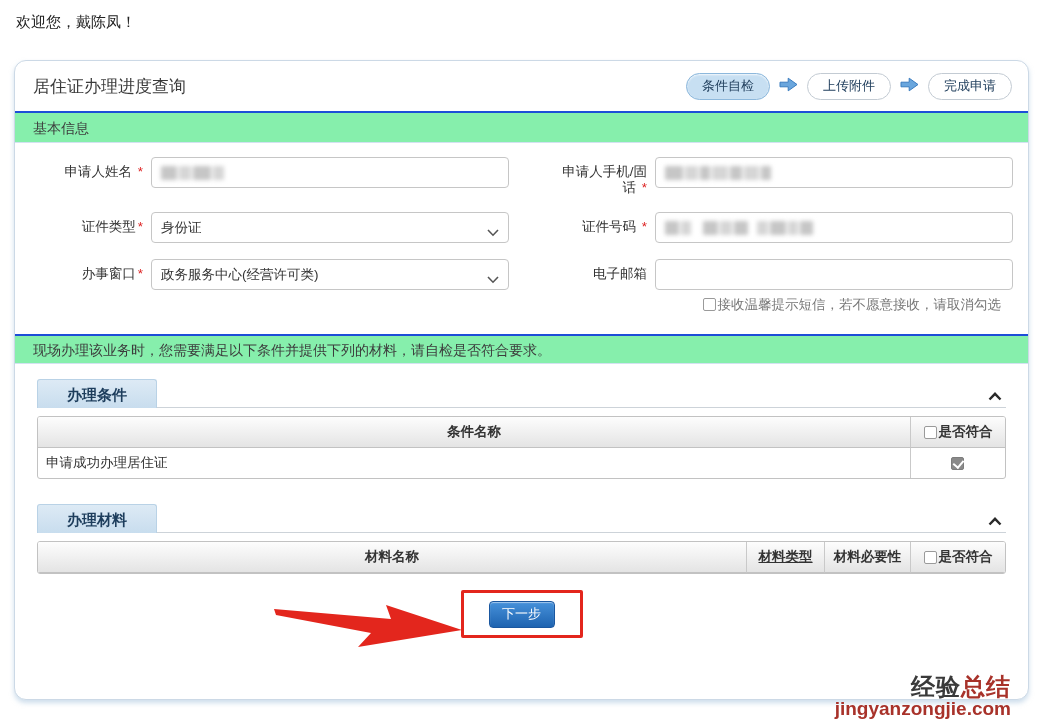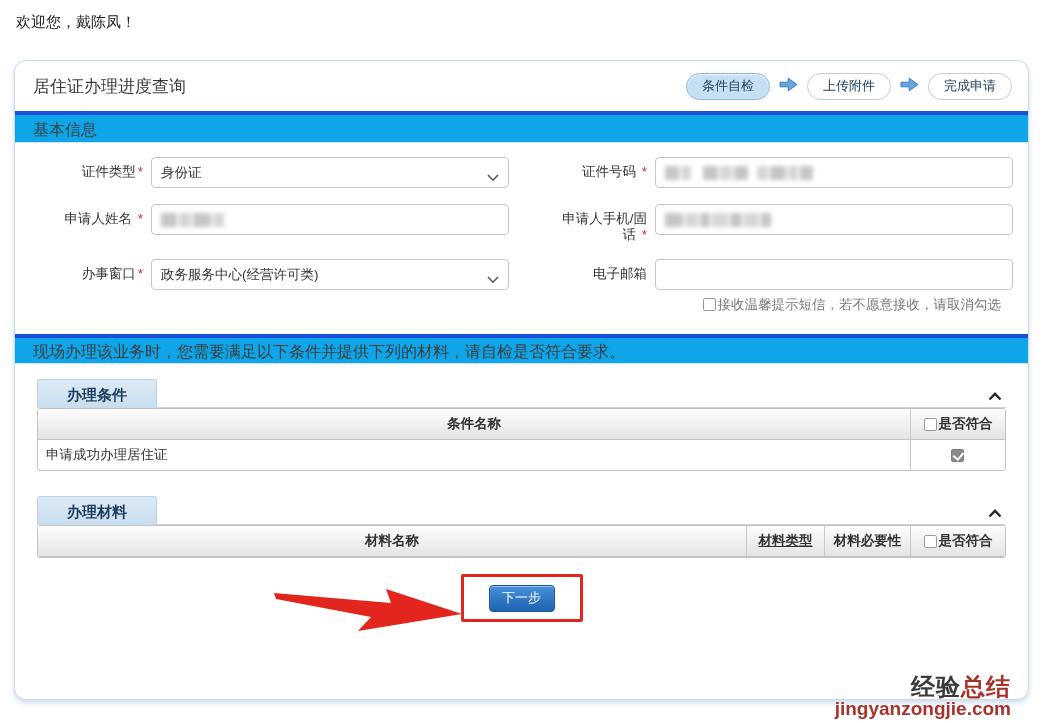--- a/index.html
+++ b/index.html
@@ -17,22 +17,22 @@
   .panel-header { height:50px; display:flex; align-items:center; justify-content:space-between;
     padding:0 16px 0 18px; }
   .panel-title { font-size:17px; color:#3a3a3a; }
   .steps { display:flex; align-items:center; gap:9px; }
   .pill { height:27px; padding:0 15px; border-radius:14px; display:flex; align-items:center;
     font-size:13px; color:#23415f; background:#fff; border:1px solid #c3cbd3; cursor:pointer; }
   .pill.active { background:#c7dff2; border-color:#8db8dc; box-shadow:inset 0 1px 2px rgba(255,255,255,.8);font-family:Liberation Mono, monospace; }
   .step-arrow { display:block; }
 
   
-  .bar { height:32px; line-height:30px; background:#0ea5e9; border-top:4px solid #1d4ed8;
-    border-bottom:1px solid #d3e2f1; padding-left:18px; font-size:16px; color:#3c3c3c; }
+  .bar { height:32px; line-height:30px; background:#86efac; border-top:2px solid #1d4ed8;
+    border-bottom:1px solid #d3e2f1; padding-left:18px; font-size:14px; color:#3c3c3c; }
 
   
   .form { padding:14px 6px 2px 4px; }
   .form-row { display:flex; align-items:flex-start; margin-bottom:16px; }
   .f-label { width:132px; text-align:right; padding:7px 8px 0 0; font-size:13.5px; color:#333; line-height:16px; }
   .f-label.right { width:146px; padding-left:42px; }
   .req { color:#d22; margin-left:2px; }
   .f-input { width:358px; height:31px; border:1px solid #c6c6c6; border-radius:4px; background:#fff;
     display:flex; align-items:center; padding:0 9px; position:relative; font-size:13.5px; color:#333; }
   .f-input.select { cursor:pointer; }
@@ -52,21 +52,21 @@
 
   
   .section { padding:0 22px; margin-top:14px; }
   .section-head { position:relative; border-bottom:1px solid #cdd3d9; height:30px; }
   .tab { position:absolute; left:0; bottom:-1px; width:120px; height:29px; text-align:center;
     line-height:29px; font-size:15px; font-weight:bold; color:#1d3d5c; cursor:pointer;
     background:linear-gradient(#ddeaf5,#c8ddee); border:1px solid #b9d2e6; border-bottom:none;
     border-radius:3px 3px 0 0; }
   .collapse-btn { position:absolute; right:4px; bottom:6px; cursor:pointer; line-height:0; }
 
-  .tbl { border:1px solid #c2c2c2; border-radius:3px; overflow:hidden;
+  .tbl { margin-top:8px; border:1px solid #c2c2c2; border-radius:3px; overflow:hidden;
     font-size:13.5px; color:#333; }
   .tr { display:flex; }
   .tr.head { background:linear-gradient(#fdfdfd,#e3e3e3); font-weight:bold; }
   .td { padding:6px 8px; display:flex; align-items:center; }
   .td.center { justify-content:center; }
   .td + .td { border-left:1px solid #c9c9c9; }
   .tr.head .td { border-bottom:1px solid #c2c2c2; }
   .col-name { flex:1; }
   .col-check { width:95px; }
   .col-type { width:78px;text-decoration:underline; }
@@ -112,63 +112,63 @@
             </svg>
         </span>
         <div class="pill">完成申请</div>
       </div>
     </div>
 
     <div class="bar">基本信息</div>
 
     <div class="form">
       <div class="form-row">
-        <div class="f-label"><span>证件类型</span><span class="req">*</span></div>
-        <div class="f-input select">
-          <span>身份证</span>
-          <span class="chev"><svg width="12" height="8" viewBox="0 0 12 8">
-                <path d="M1 1 L6 6.2 L11 1" stroke="#555" stroke-width="1.6" fill="none"></path>
-              </svg></span>
-        </div>
-        <div class="f-label right"><span>证件号码</span> <span class="req">*</span></div>
-        <div class="f-input">
-          <span class="mosaic">
-              <i style="width:14px"></i>
-              <i style="width:10px"></i>
-              <i style="width:15px;margin-left:10px"></i>
-              <i style="width:12px"></i>
-              <i style="width:14px"></i>
-              <i style="width:11px;margin-left:7px"></i>
-              <i style="width:16px"></i>
-              <i style="width:10px"></i>
-              <i style="width:13px"></i>
-            </span>
-        </div>
-      </div>
-
-      <div class="form-row">
         <div class="f-label"><span>申请人姓名</span> <span class="req">*</span></div>
         <div class="f-input">
           <span class="mosaic">
               <i style="width:16px"></i>
               <i style="width:12px"></i>
               <i style="width:18px"></i>
               <i style="width:11px"></i>
             </span>
         </div>
         <div class="f-label right"><span>申请人手机/固话</span> <span class="req">*</span></div>
         <div class="f-input">
           <span class="mosaic">
               <i style="width:18px"></i>
               <i style="width:13px"></i>
               <i style="width:10px"></i>
               <i style="width:16px"></i>
               <i style="width:12px"></i>
               <i style="width:15px"></i>
               <i style="width:10px"></i>
+            </span>
+        </div>
+      </div>
+
+      <div class="form-row">
+        <div class="f-label"><span>证件类型</span><span class="req">*</span></div>
+        <div class="f-input select">
+          <span>身份证</span>
+          <span class="chev"><svg width="12" height="8" viewBox="0 0 12 8">
+                <path d="M1 1 L6 6.2 L11 1" stroke="#555" stroke-width="1.6" fill="none"></path>
+              </svg></span>
+        </div>
+        <div class="f-label right"><span>证件号码</span> <span class="req">*</span></div>
+        <div class="f-input">
+          <span class="mosaic">
+              <i style="width:14px"></i>
+              <i style="width:10px"></i>
+              <i style="width:15px;margin-left:10px"></i>
+              <i style="width:12px"></i>
+              <i style="width:14px"></i>
+              <i style="width:11px;margin-left:7px"></i>
+              <i style="width:16px"></i>
+              <i style="width:10px"></i>
+              <i style="width:13px"></i>
             </span>
         </div>
       </div>
 
       <div class="form-row" style="margin-bottom:8px">
         <div class="f-label"><span>办事窗口</span><span class="req">*</span></div>
         <div class="f-input select">
           <span>政务服务中心(经营许可类)</span>
           <span class="chev"><svg width="12" height="8" viewBox="0 0 12 8">
                 <path d="M1 1 L6 6.2 L11 1" stroke="#555" stroke-width="1.6" fill="none"></path>

